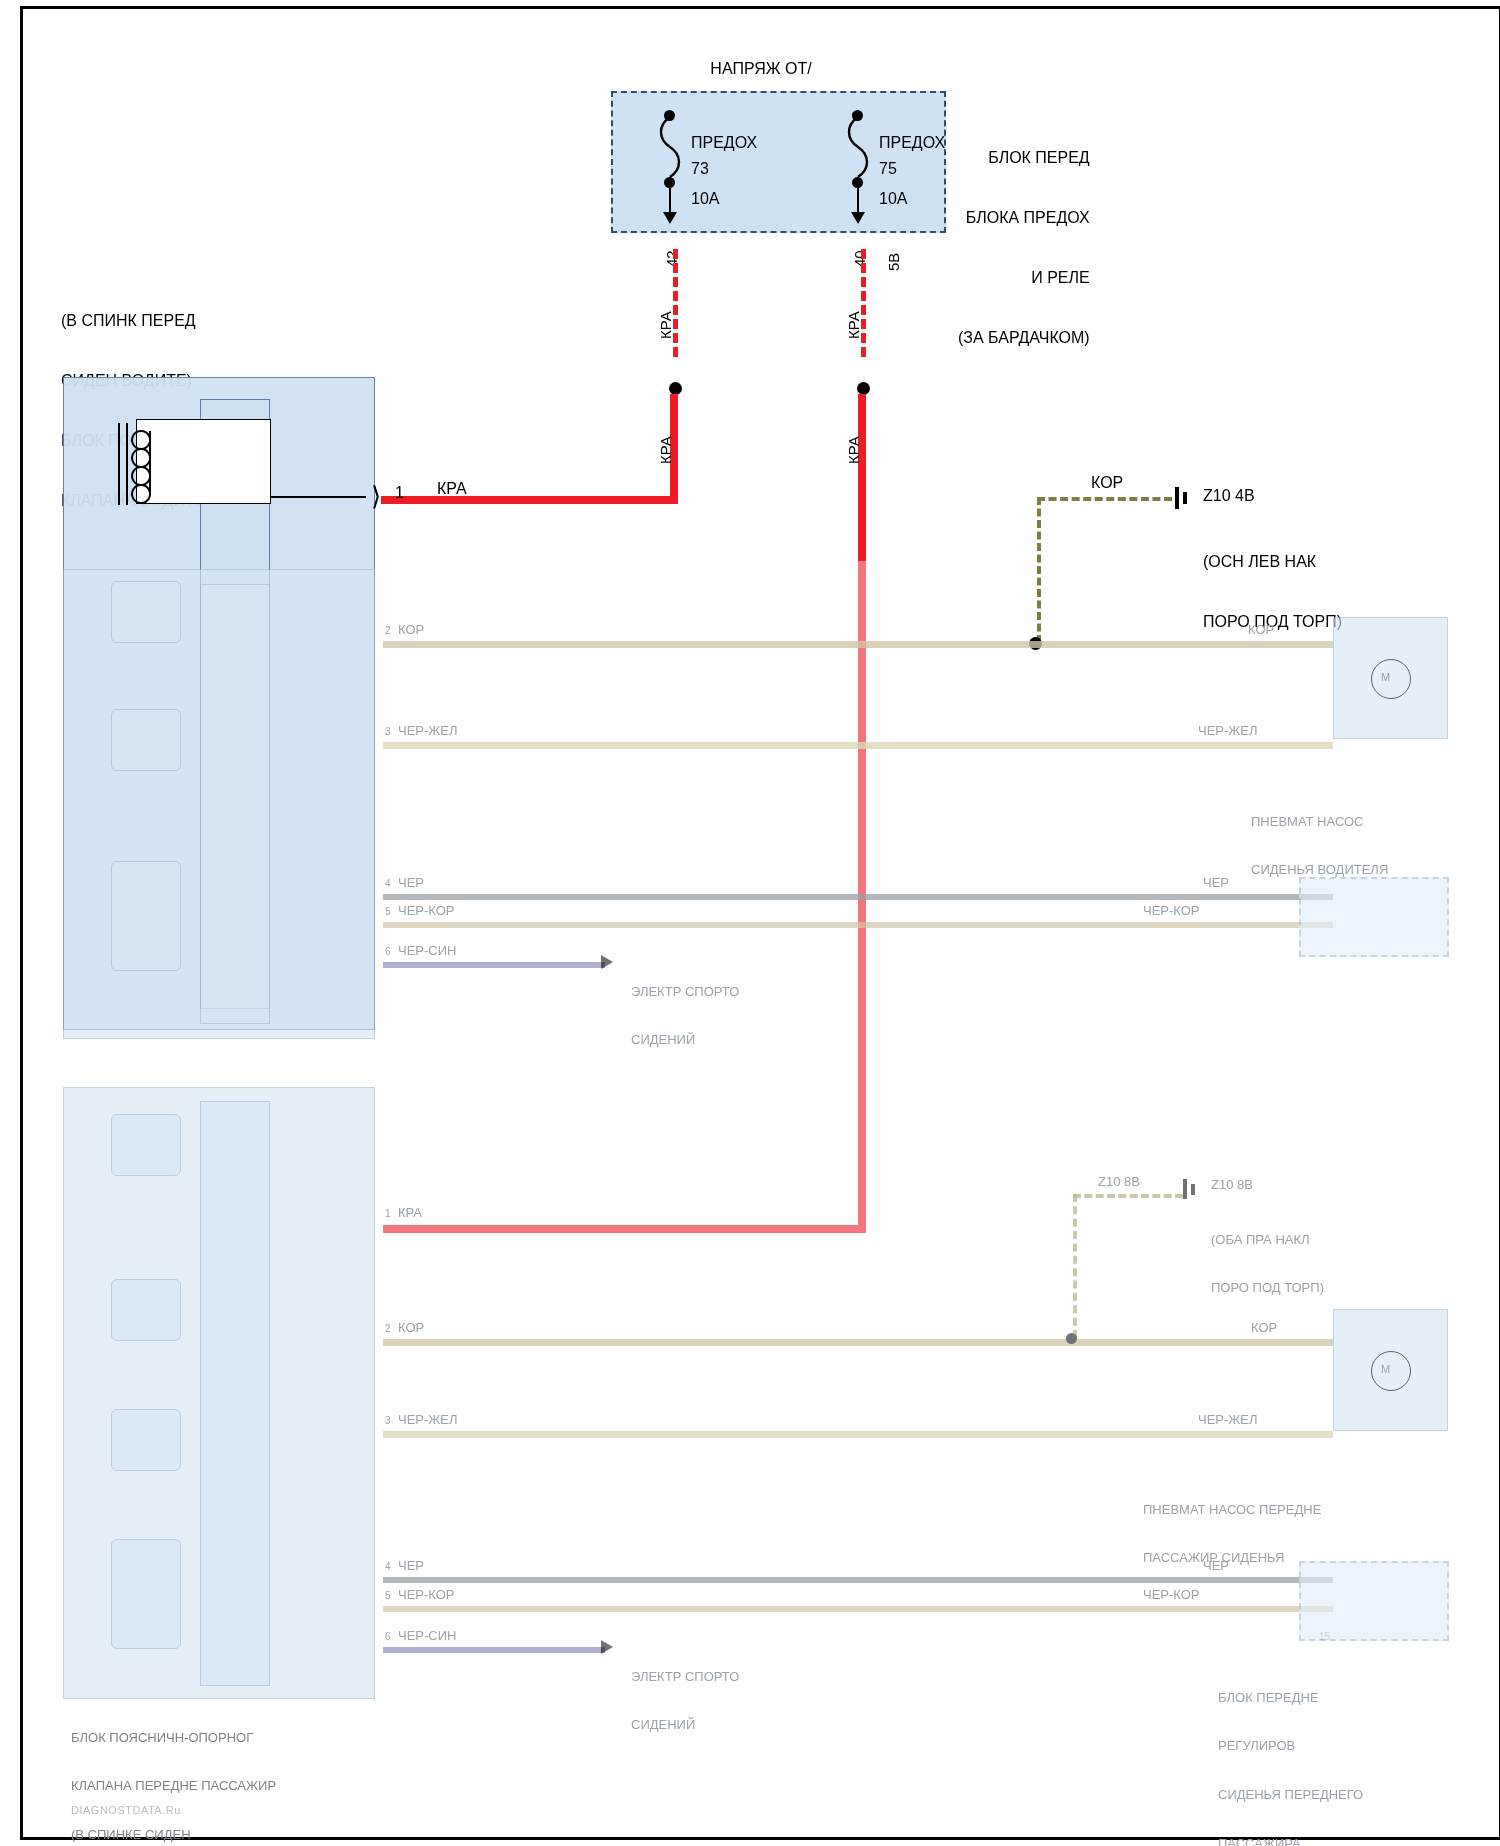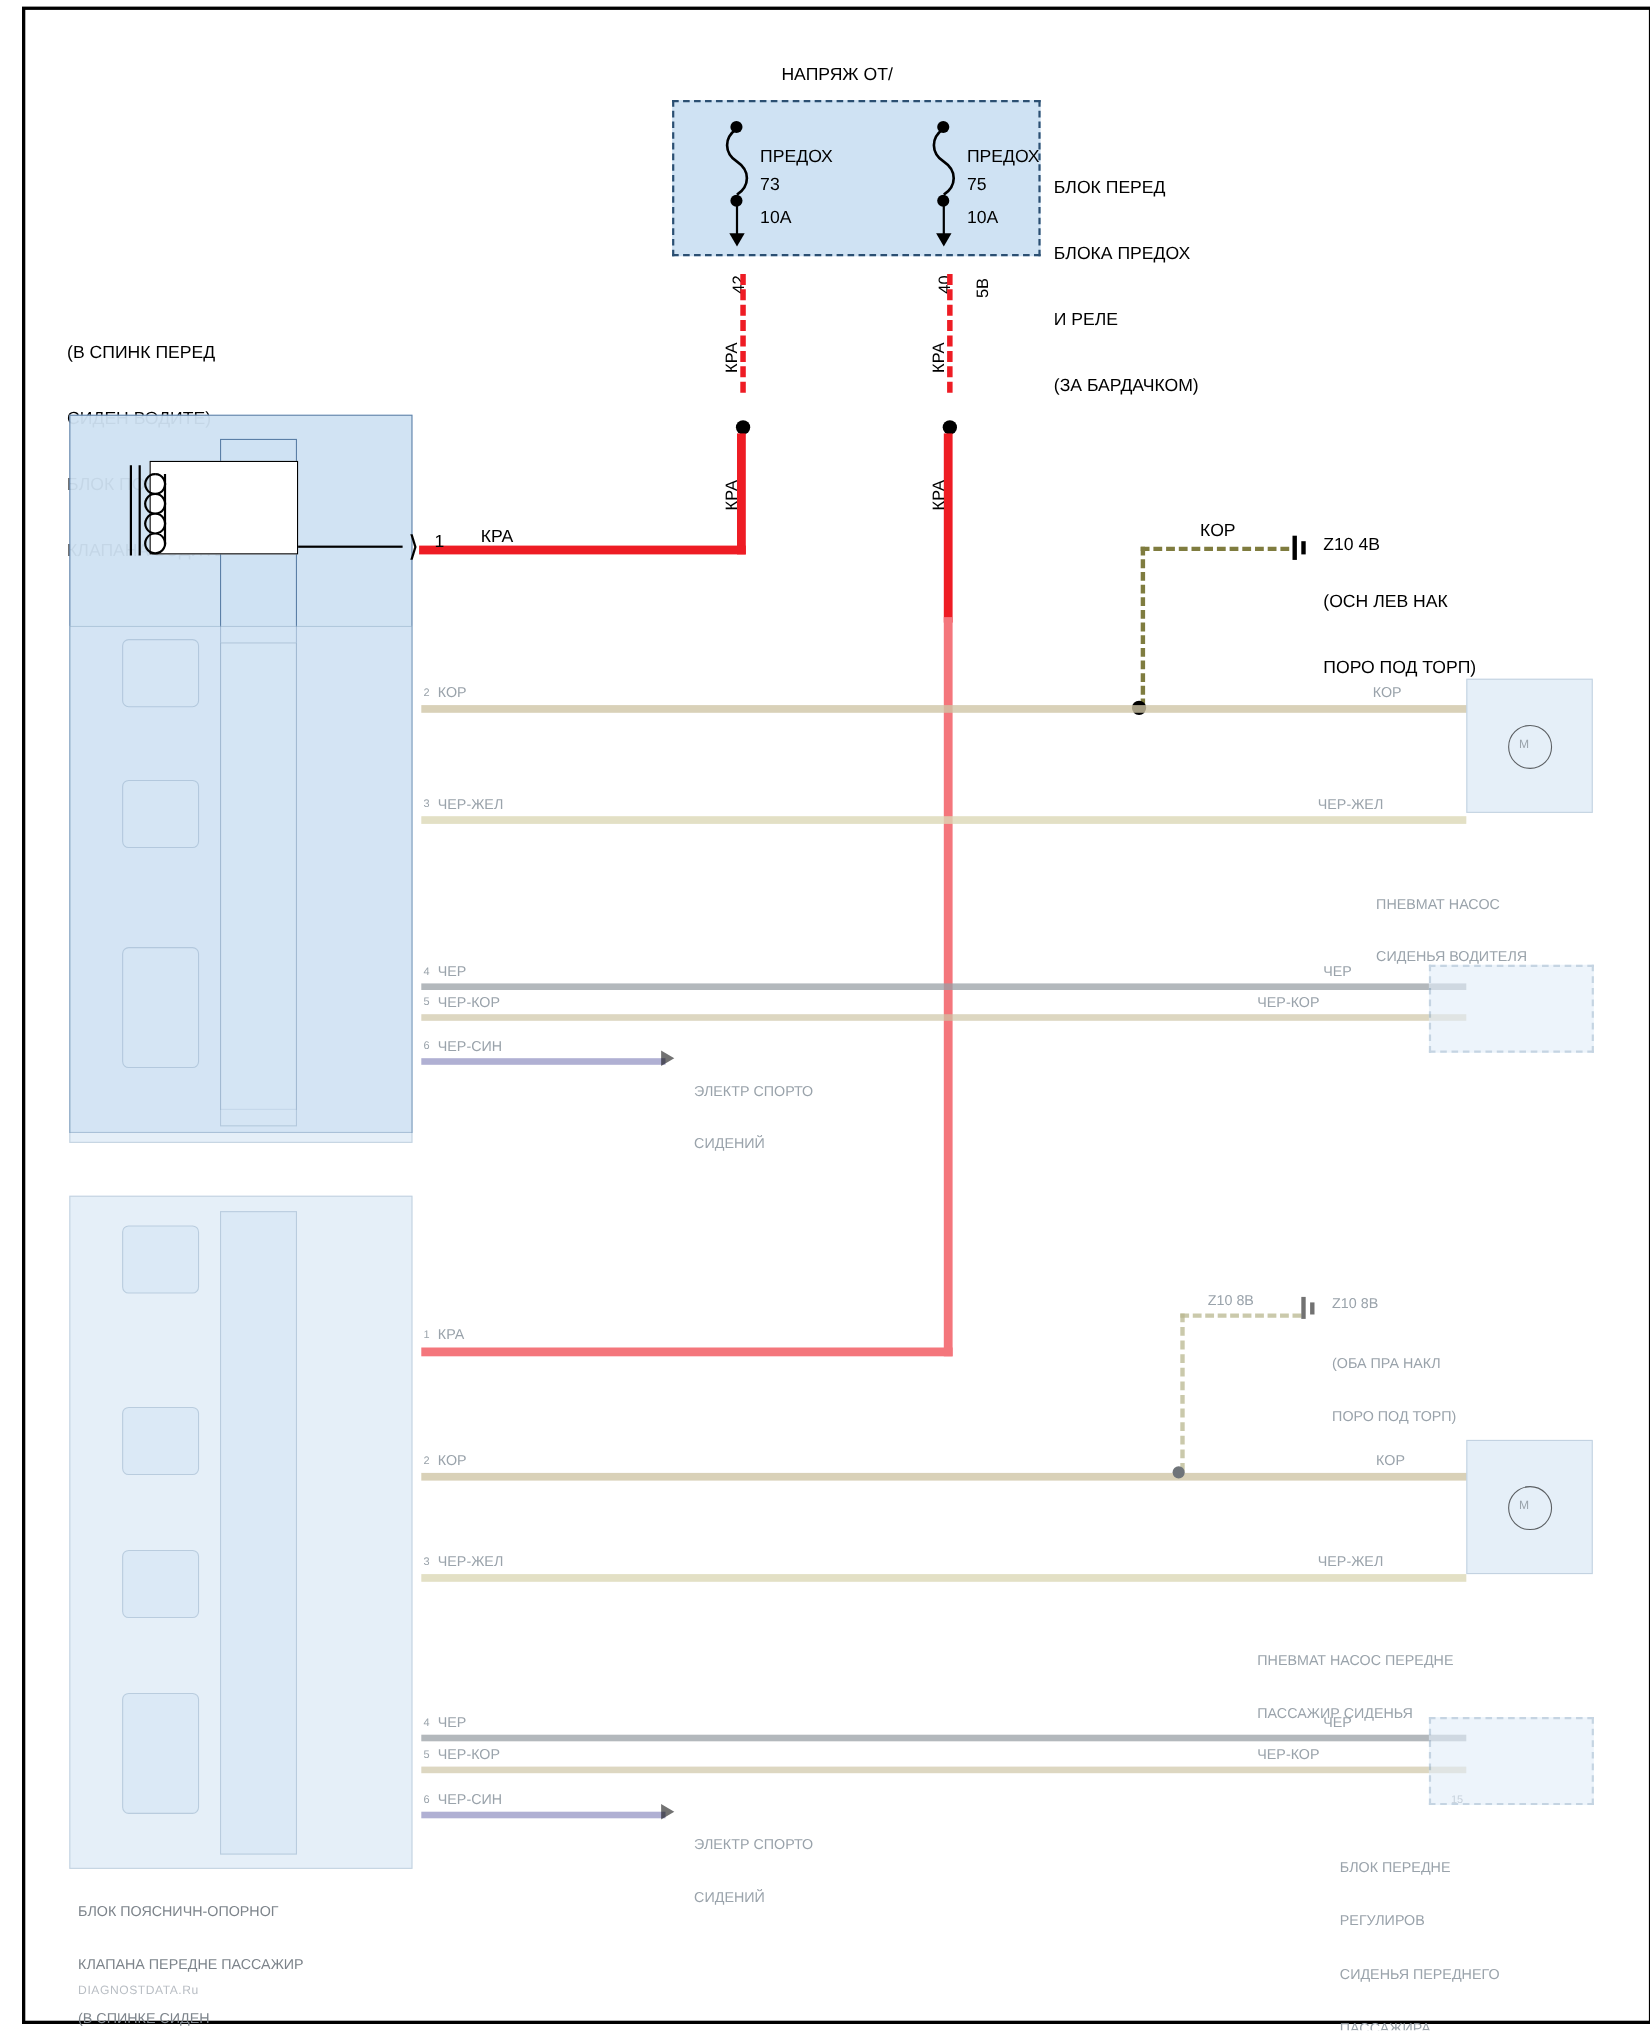--- a/index.html
+++ b/index.html
@@ -215,21 +215,21 @@
       </svg>
     </div>
     <div class="dot-sm" style="left:829px; top:168px;"></div>
     <div class="vline" style="left:834px; top:174px; width:2px; height:36px;"></div>
     <div class="arrowdown" style="left:828px; top:203px;"></div>
 
     <div class="txt t15" style="left:856px; top:124px;">ПРЕДОХ</div>
     <div class="txt t15" style="left:856px; top:150px;">75</div>
     <div class="txt t15" style="left:856px; top:180px;">10А</div>
 
-    <div class="txt t15" style="left:935px; top:112px;">
+    <div class="txt t15" style="left:935px; top:99px;text-align:right;">
       <div>БЛОК ПЕРЕД</div>
       <div>БЛОКА ПРЕДОХ</div>
       <div>И РЕЛЕ</div>
       <div>(ЗА БАРДАЧКОМ)</div>
     </div>
 
     <div class="vrot t14" style="left:640px; top:258px; font-size:15px;">42</div>
     <div class="vrot t14" style="left:828px; top:258px; font-size:15px;">40</div>
     <div class="vrot t14" style="left:862px; top:262px; font-size:15px;">5В</div>
 
@@ -278,21 +278,21 @@
     <div class="txt t15" style="left:414px; top:470px;">КРА</div>
 
     <div class="txt t15" style="left:1068px; top:464px;">КОР</div>
     <div class="dashline-olive-h" style="left:1014px; top:488px; width:135px;"></div>
     <div class="dashline-olive-v" style="left:1014px; top:488px; height:146px;"></div>
     <div class="dot" style="left:1006px; top:628px;"></div>
 
     <div class="gndbar" style="left:1152px; top:478px; width:4px; height:22px;"></div>
     <div class="gndbar" style="left:1160px; top:483px; width:4px; height:12px;"></div>
     <div class="txt t15" style="left:1180px; top:477px;">Z10 4В</div>
-    <div class="txt t15" style="left:1180px; top:489px;">
+    <div class="txt t15" style="left:1180px; top:503px;">
       <div>(ОСН ЛЕВ НАК</div>
       <div>ПОРО ПОД ТОРП)</div>
     </div>
 
     <div class="box bluebox-faded" style="left:40px; top:560px; width:312px; height:470px;"></div>
     <div class="box bluebox-faded" style="left:177px; top:575px; width:70px; height:440px;"></div>
 
     <div class="box bluebox-faded" style="left:88px; top:572px; width:70px; height:62px; border-radius:6px;"></div>
     <div class="box bluebox-faded" style="left:88px; top:700px; width:70px; height:62px; border-radius:6px;"></div>
     <div class="box bluebox-faded" style="left:88px; top:852px; width:70px; height:110px; border-radius:6px;"></div>

